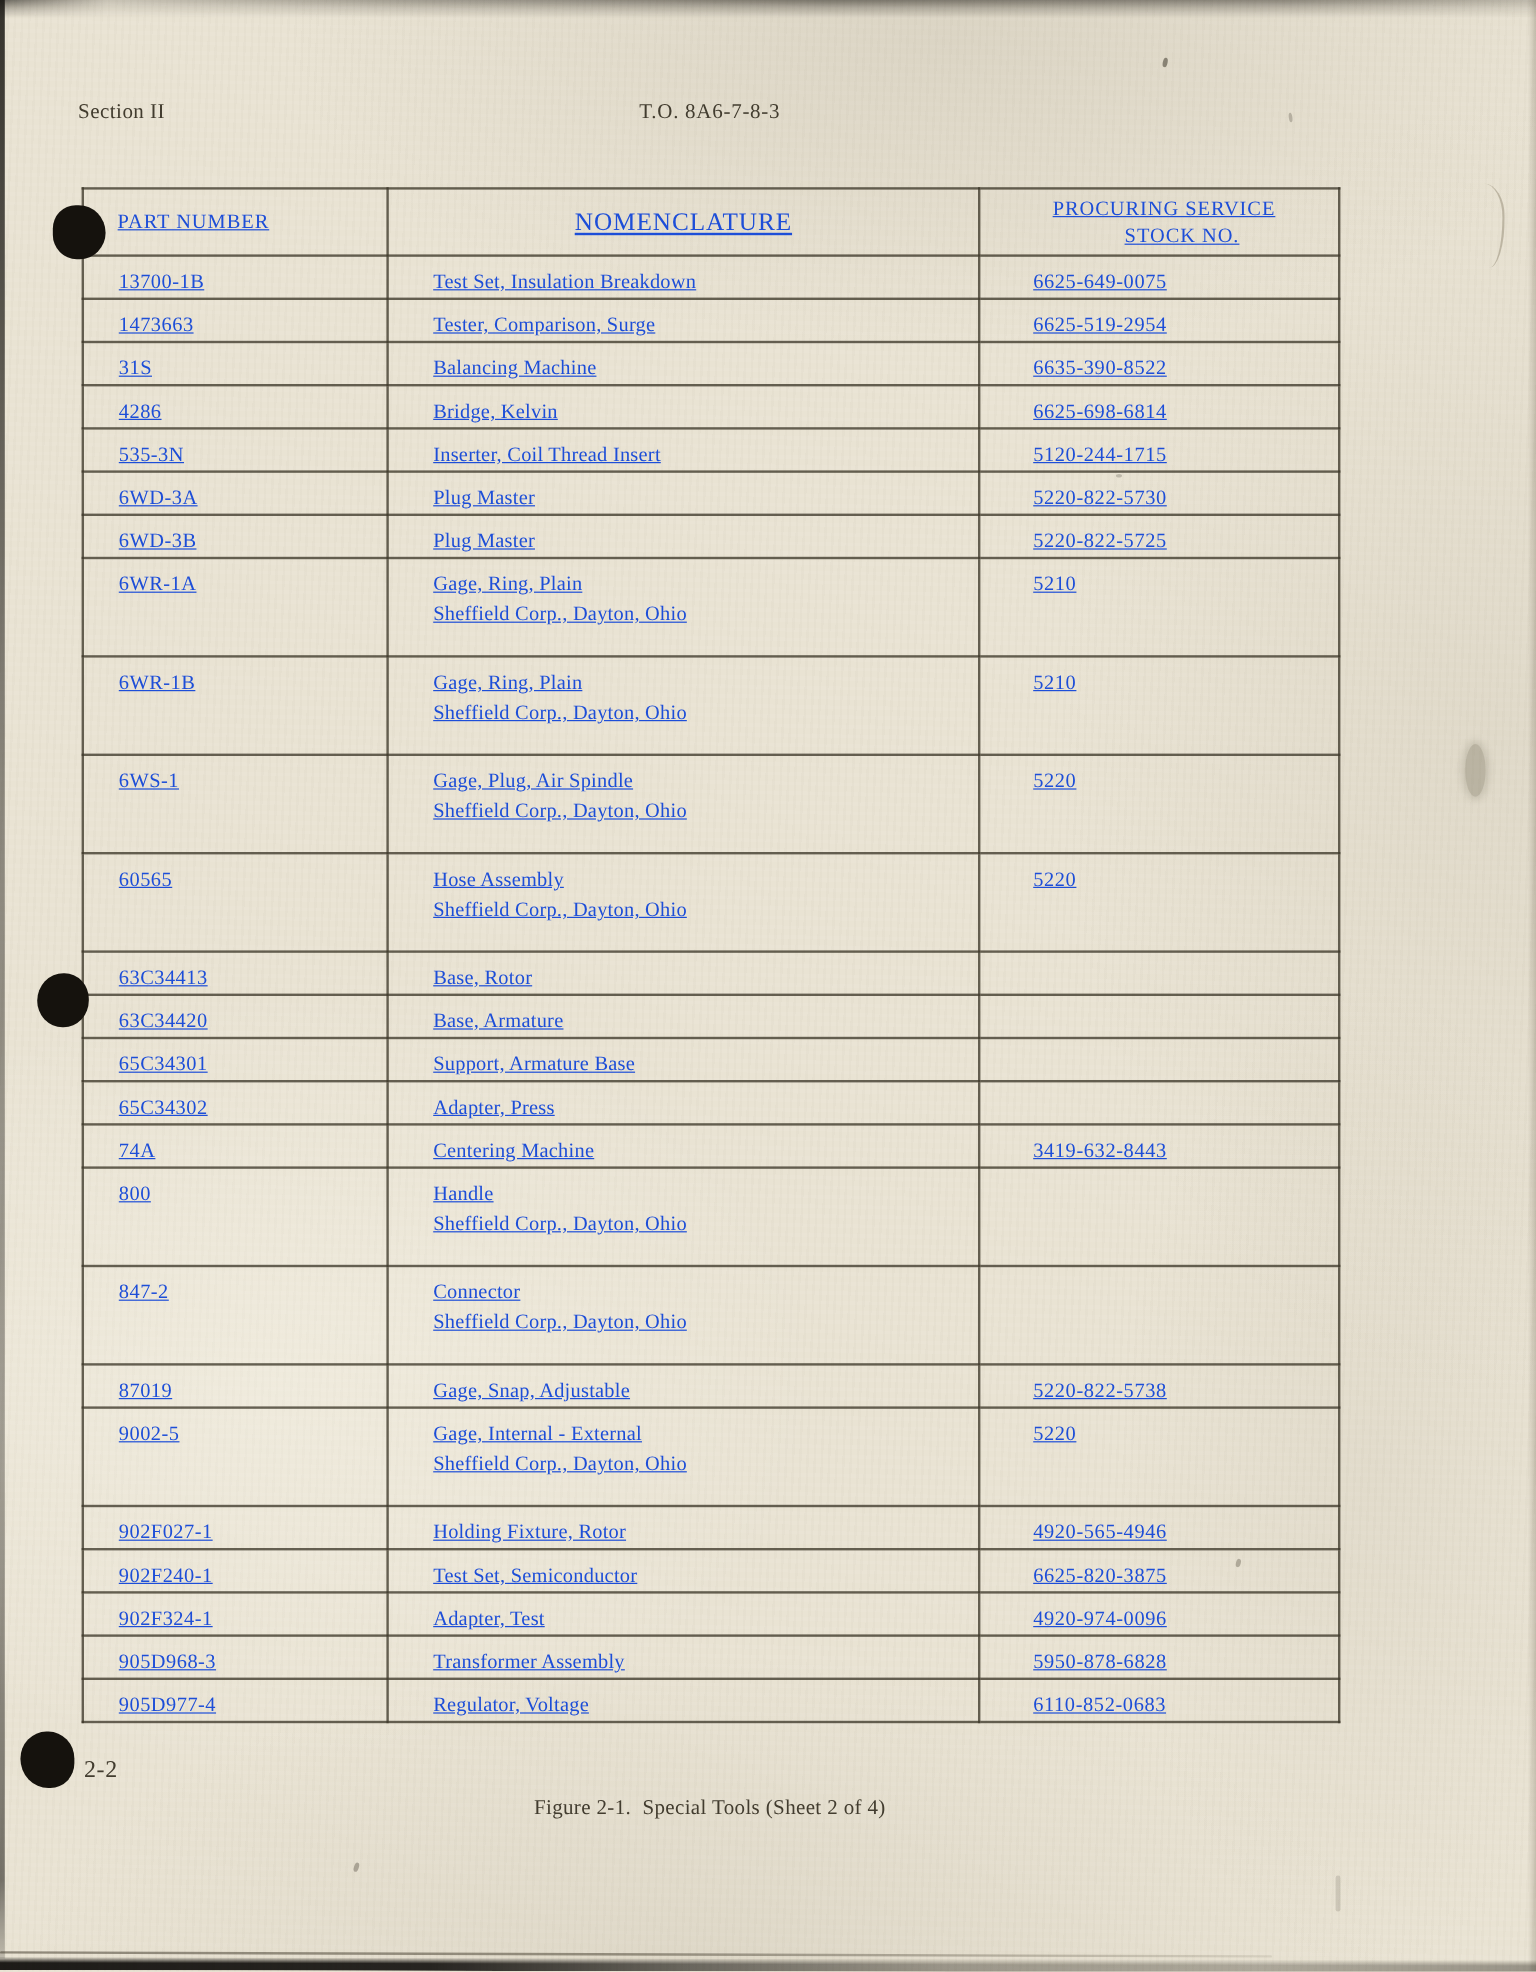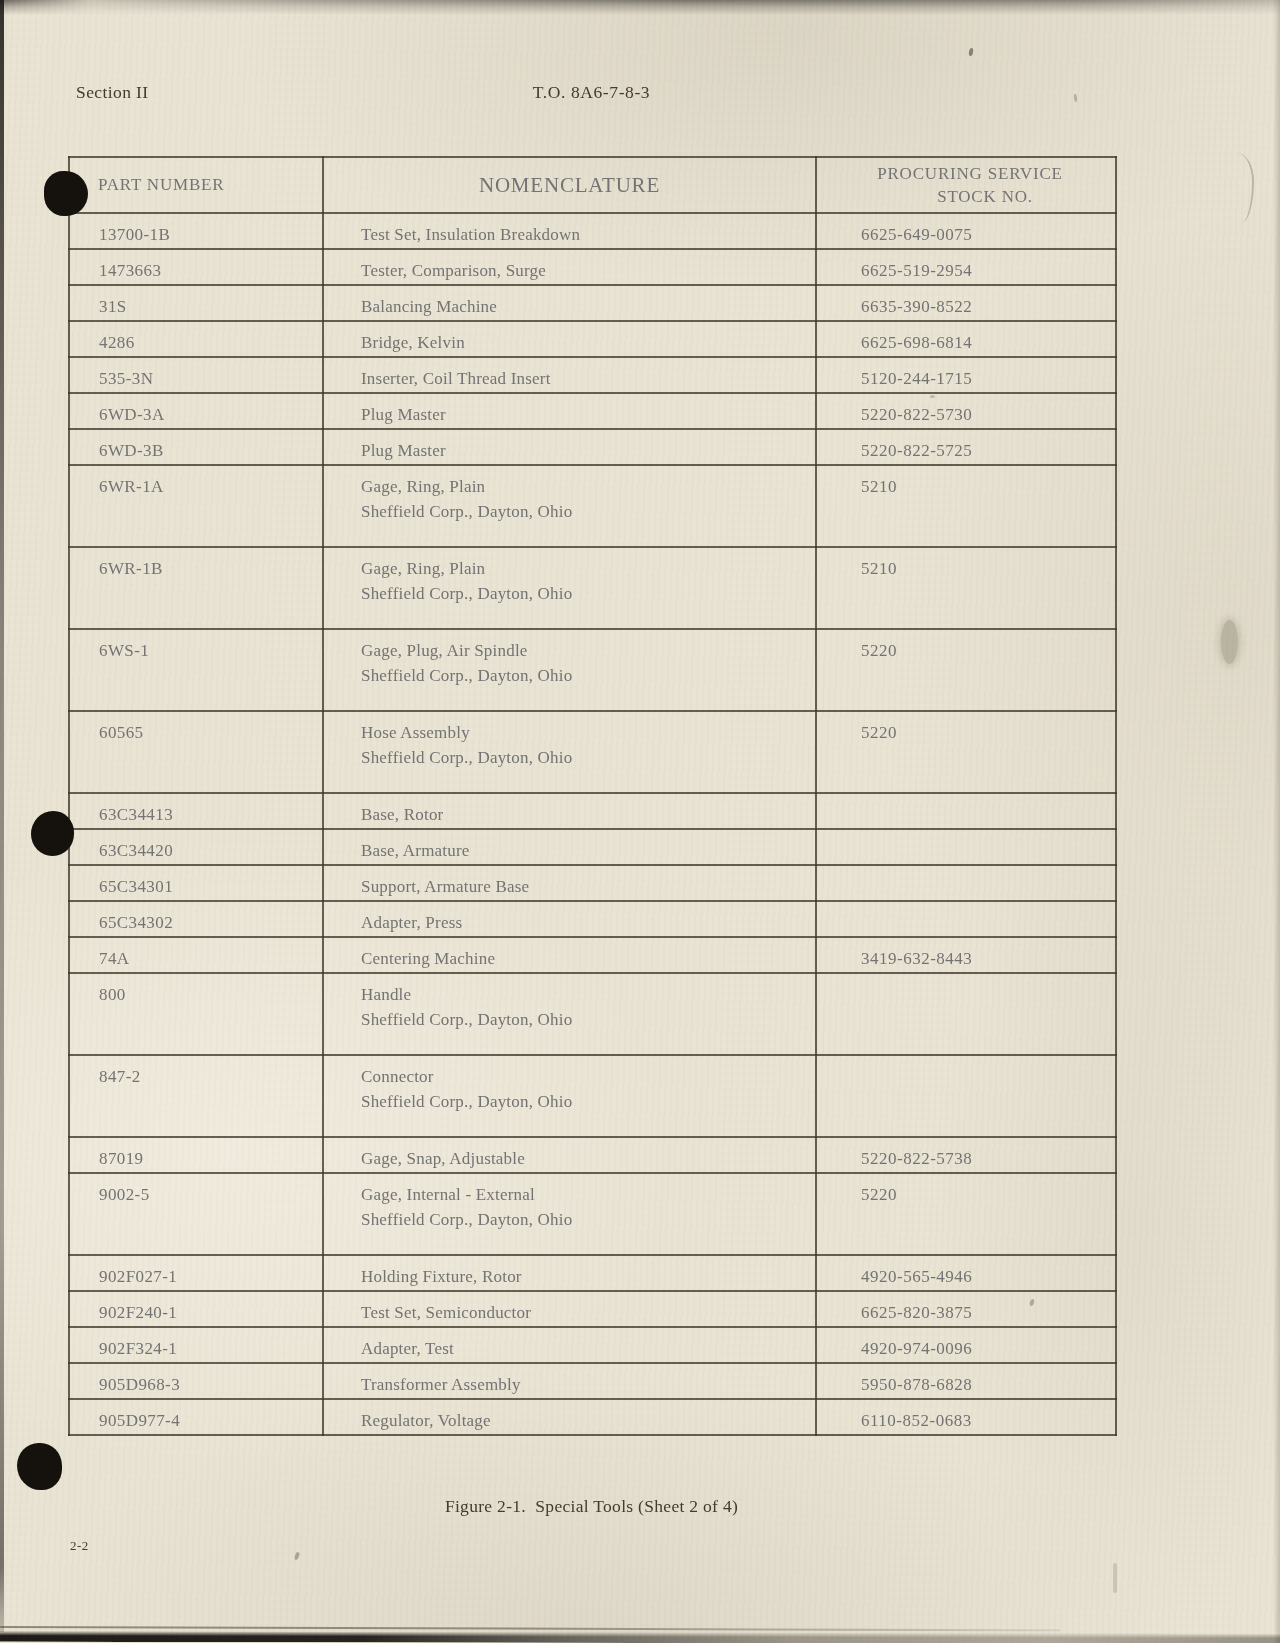--- a/index.html
+++ b/index.html
@@ -50,31 +50,31 @@
     background:linear-gradient(90deg, rgba(70,63,48,0.55) 0%, rgba(70,63,48,0.5) 50%,
       rgba(70,63,48,0.28) 80%, rgba(70,63,48,0.1) 100%);
     transform:rotate(0.18deg);transform-origin:left center;border-radius:2px;
   }
   
   .hole{position:absolute;background:#15120d;border-radius:50%;}
   .hole.h1{left:44px;top:171px;width:44px;height:45px;border-radius:46% 54% 52% 48%;}
   .hole.h2{left:31px;top:811px;width:43px;height:45px;border-radius:52% 48% 50% 50%;}
   .hole.h3{left:17px;top:1443px;width:45px;height:47px;border-radius:50% 50% 46% 54%;}
   
-  .sec-label{position:absolute;left:76px;top:82px;font-size:17.5px;letter-spacing:0.4px;}
+  .sec-label{position:absolute;left:65px;top:82px;font-size:17.5px;letter-spacing:0.4px;}
   .to-number{position:absolute;left:68px;top:82px;width:1047px;text-align:center;
     font-size:17.5px;letter-spacing:0.6px;white-space:pre;}
   .caption{position:absolute;left:68px;top:1496px;width:1047px;text-align:center;
     font-size:17.5px;letter-spacing:0.3px;white-space:pre;}
-  .pagenum{position:absolute;left:70px;top:1538px;font-size:13px;letter-spacing:0.5px;}
+  .pagenum{position:absolute;left:70px;top:1464px;font-size:20px;letter-spacing:0.5px;}
   
   table.tools{
     position:absolute;left:68px;top:156px;width:1047px;
     border-collapse:collapse;table-layout:fixed;
-    font-size:17px;color:#737373;letter-spacing:0.2px;
+    font-size:17px;color:#1d4ed8;letter-spacing:0.2px;text-decoration:underline;
   }
   table.tools th, table.tools td{
     border:2px solid rgba(62,56,42,0.78);
     font-weight:normal;
   }
   table.tools thead tr{height:54px;}
   th.part{text-align:left;padding-left:28px;vertical-align:middle;font-size:17px;letter-spacing:0.8px;}
   th.nomen{text-align:center;vertical-align:middle;font-size:21px;letter-spacing:0.8px;}
   th.stock{text-align:center;vertical-align:middle;padding:4px 8px 4px 16px;line-height:23px;
     font-size:17px;letter-spacing:0.8px;}

